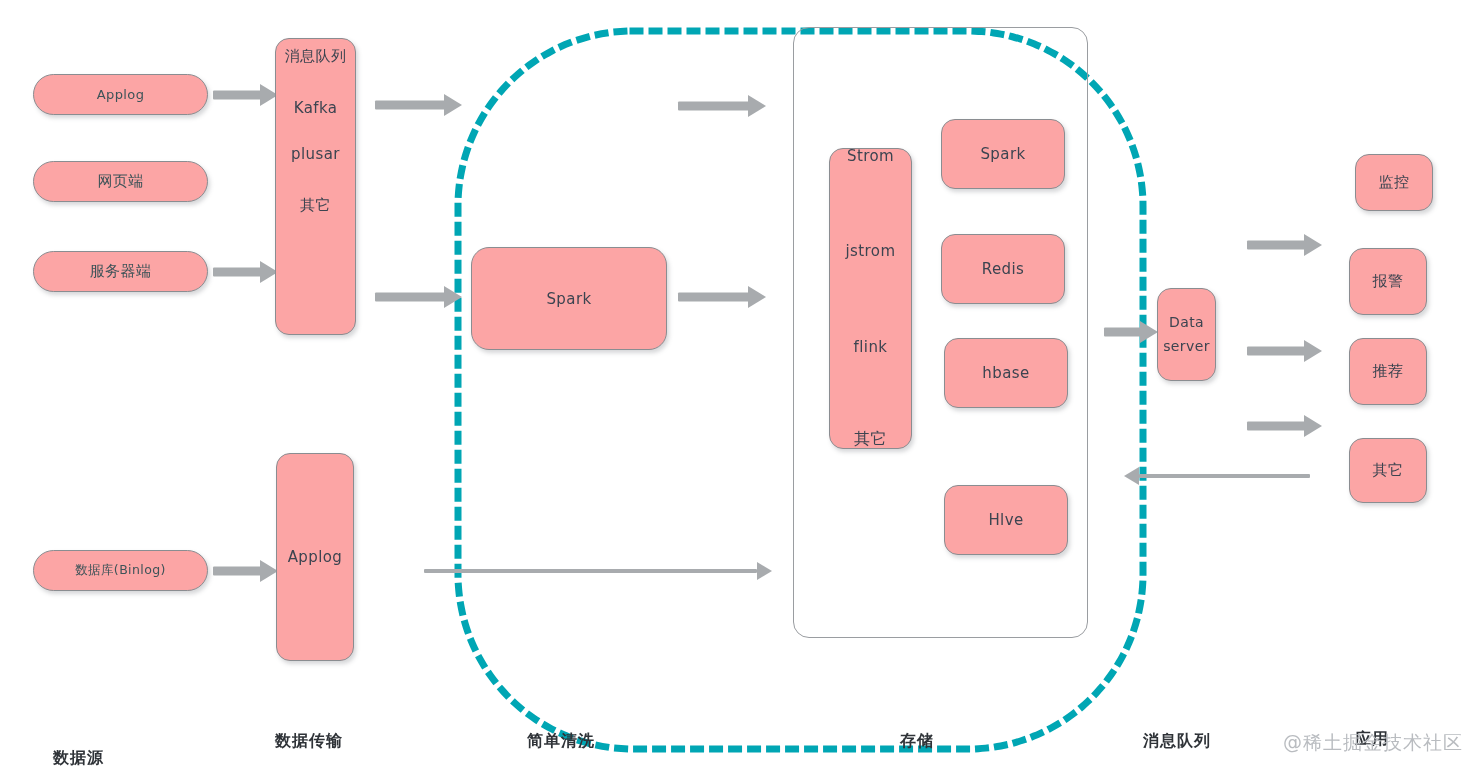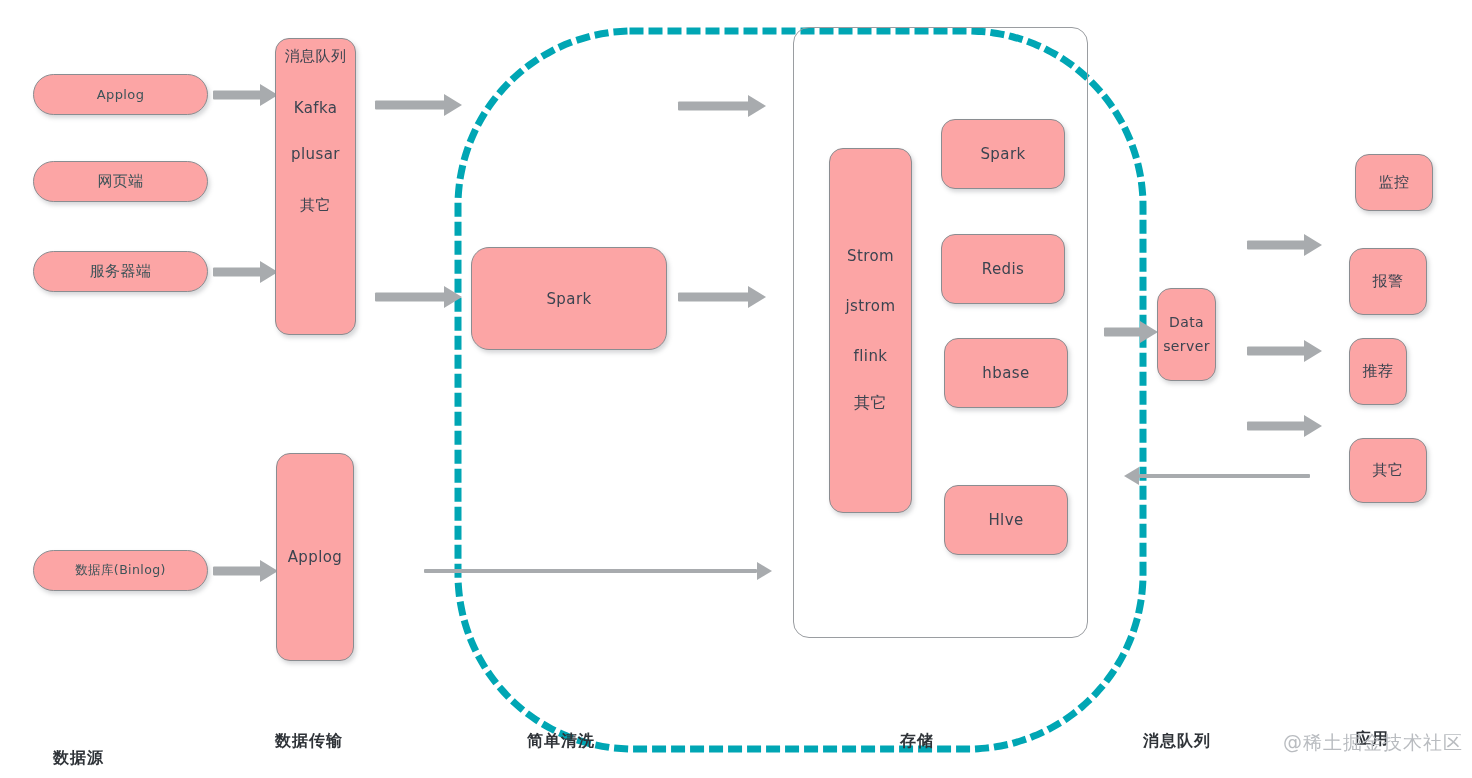--- a/index.html
+++ b/index.html
@@ -209,21 +209,21 @@
     <div class="head"></div>
   </div>
 
   <div class="arrow right thick" style="left:678px; top:297px; width:88px;">
     <div class="shaft" style="width:73px;"></div>
     <div class="head"></div>
   </div>
 
   <div class="container-box" style="left:793px; top:27px; width:295px; height:611px;"></div>
 
-  <div class="node rrect stack" style="left:829px; top:148px; width:83px; height:365px; justify-content:center;">
+  <div class="node rrect stack" style="left:829px; top:148px; width:83px; height:301px; justify-content:space-between;">
     <span class="line" style="font-size:15px; margin-bottom:34px;">Strom</span>
     <span class="line" style="font-size:15px; margin-bottom:34px;">jstrom</span>
     <span class="line" style="font-size:15px; margin-bottom:30px;">flink</span>
     <span class="line t-cn" style="font-size:16px;">其它</span>
   </div>
 
   <div class="node rrect" style="left:941px; top:119px; width:124px; height:70px;">
     <span>Spark</span>
   </div>
 
@@ -270,21 +270,21 @@
   </div>
 
   <div class="node rrect" style="left:1349px; top:154px; width:78px; height:57px;margin-left:6px;">
     <span class="t-cn">监控</span>
   </div>
 
   <div class="node rrect" style="left:1349px; top:248px; width:78px; height:67px;">
     <span class="t-cn">报警</span>
   </div>
 
-  <div class="node rrect" style="left:1349px; top:338px; width:58px; height:67px;">
+  <div class="node rrect" style="left:1349px; top:338px; width:78px; height:67px;">
     <span class="t-cn">推荐</span>
   </div>
 
   <div class="node rrect" style="left:1349px; top:438px; width:78px; height:65px;">
     <span class="t-cn">其它</span>
   </div>
 
   <div class="stage-label" style="left:53px; top:748px;text-align:right;">数据源</div>
   <div class="stage-label" style="left:275px; top:731px;">数据传输</div>
   <div class="stage-label" style="left:527px; top:731px;">简单清洗</div>

